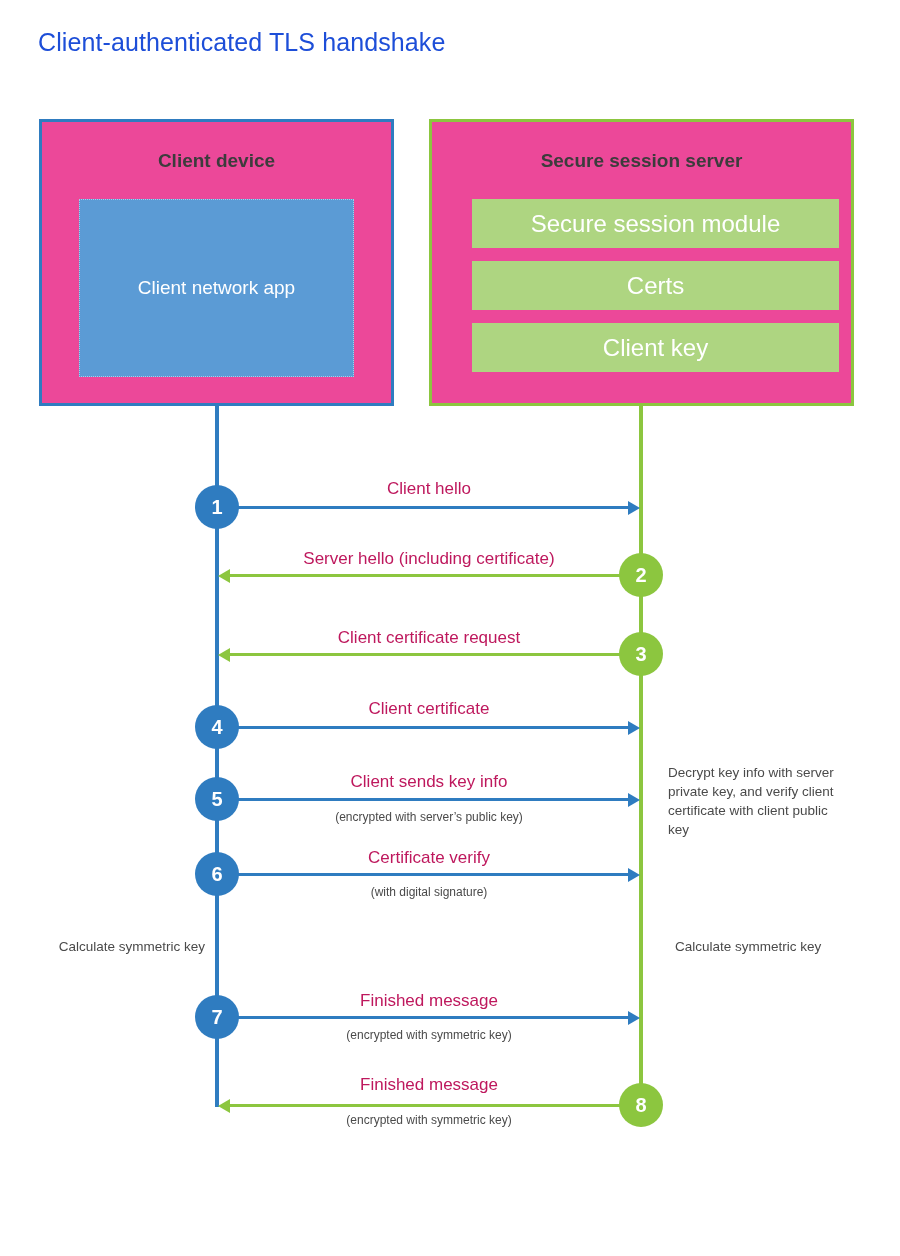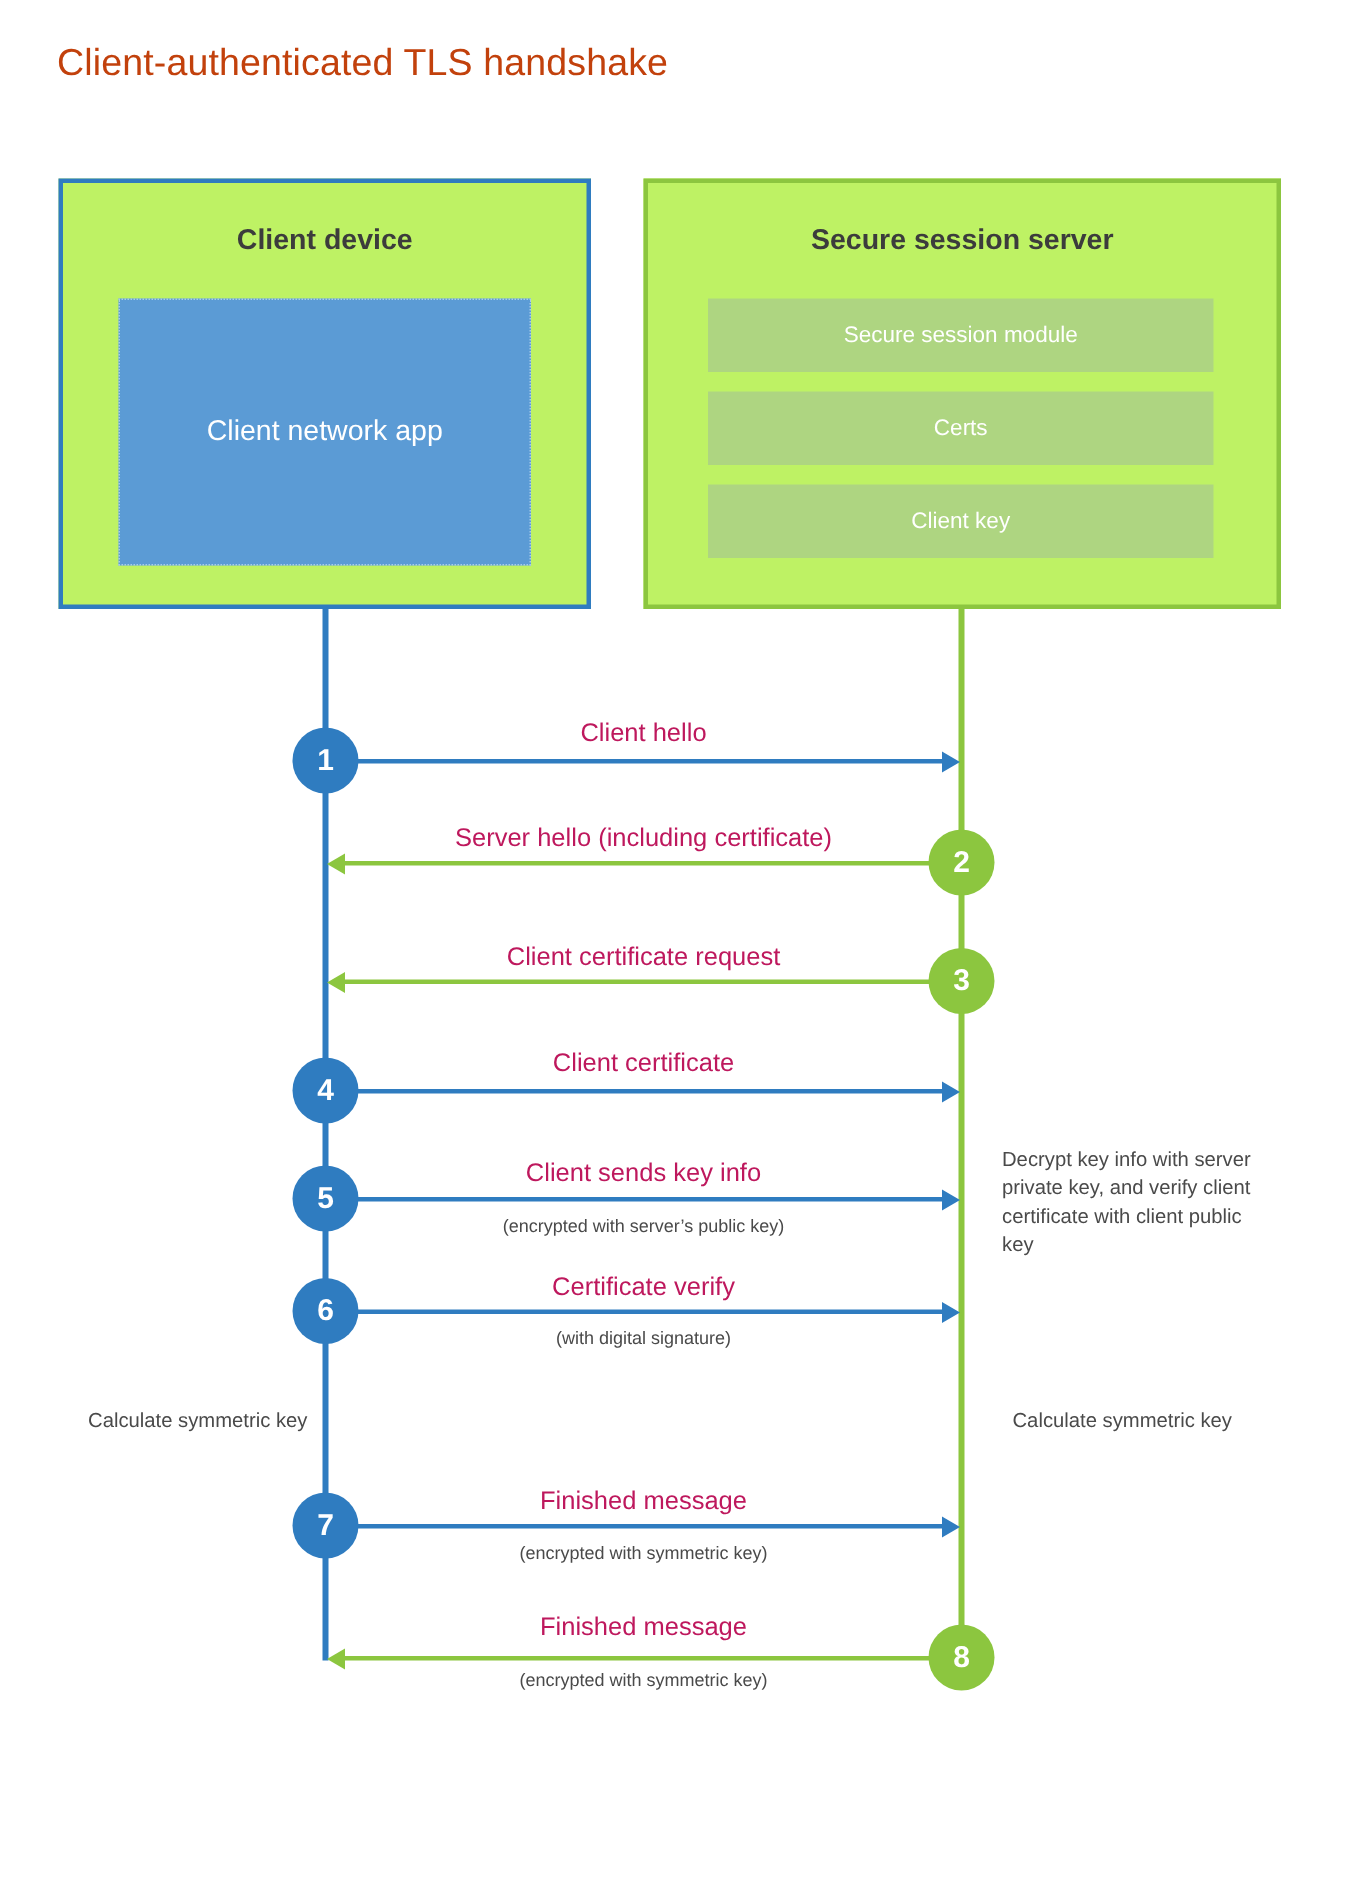--- a/index.html
+++ b/index.html
@@ -7,41 +7,41 @@
     width:900px;height:1256px;
     background:#ffffff;
     font-family:"Liberation Sans", sans-serif;
     color:#3f3f3f;
     overflow:hidden;
   }
   #stage{position:relative;width:900px;height:1256px;}
 
   .page-title{
     position:absolute;left:38px;top:28px;
-    font-size:25px;font-weight:400;color:#c2410c;
+    font-size:25px;font-weight:400;color:#1d4ed8;
     letter-spacing:.1px;white-space:nowrap;
   }
 
   
-  .panel{position:absolute;box-sizing:border-box;background:#bef264;}
+  .panel{position:absolute;box-sizing:border-box;background:#ec4899;}
   .panel.client{left:39px;top:119px;width:355px;height:287px;border:3px solid #2f7cc0;}
   .panel.server{left:429px;top:119px;width:425px;height:287px;border:3px solid #8cc63f;}
   .panel-title{
     position:absolute;left:0;right:0;top:28px;text-align:center;
     font-size:19px;font-weight:bold;color:#3c3c3c;
   }
   .app-box{
     position:absolute;left:37px;top:77px;width:275px;height:178px;
     box-sizing:border-box;background:#5b9bd5;border:1px dotted #a9cce9;
     display:flex;align-items:center;justify-content:center;text-align:center;
     color:#ffffff;font-size:19px;line-height:1.35;
   }
   .srv-bar{
-    position:absolute;left:40px;width:337px;height:49px;
-    background:#aed581;color:#ffffff;font-size:15px;
+    position:absolute;left:40px;width:367px;height:49px;
+    background:#aed581;color:#ffffff;font-size:24px;
     display:flex;align-items:center;justify-content:center;
   }
   .srv-bar.b0{top:77px;}
   .srv-bar.b1{top:139px;}
   .srv-bar.b2{top:201px;}
 
   
   .lifeline{position:absolute;width:4px;}
   .lifeline.client{left:215px;top:406px;height:701px;background:#2f7cc0;}
   .lifeline.server{left:639px;top:406px;height:701px;background:#8cc63f;}

